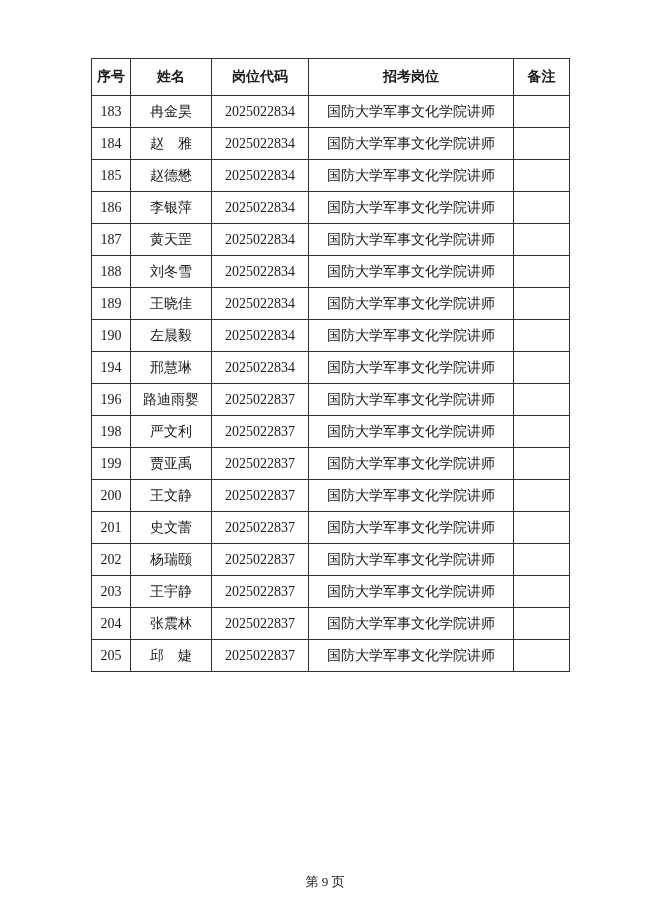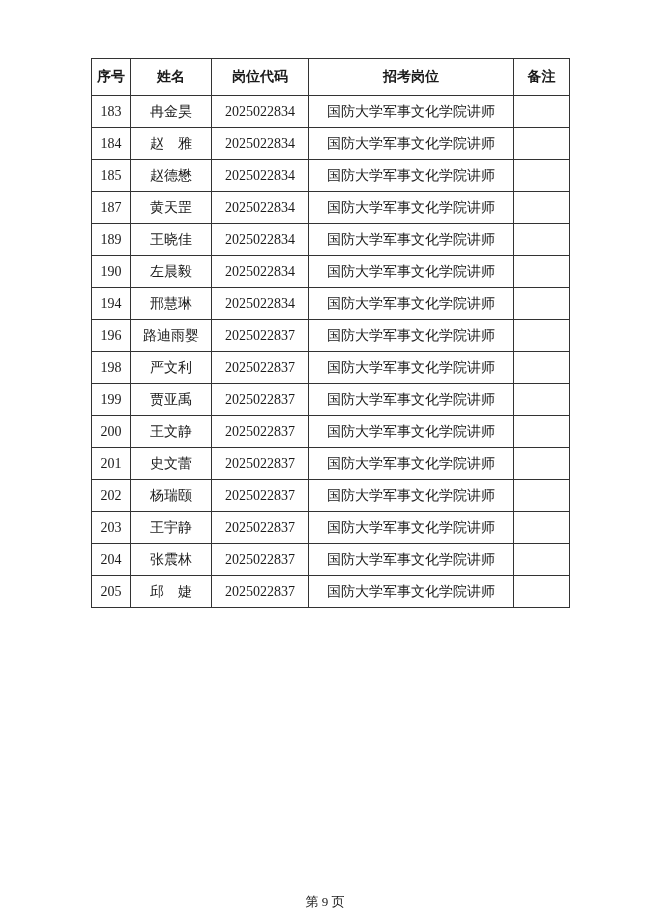--- a/index.html
+++ b/index.html
@@ -50,21 +50,20 @@
     font-weight: normal;
   }
   .page-footer {
     position: absolute;
     left: 0;
     top: 873px;
     width: 100%;
     text-align: center;
     font-size: 13px;
     color: var(--text-color);
-    margin-top: 20px;
   }
 </style>
 </head>
 <body>
 
 <div class="page">
 
   <table class="roster-table">
     <colgroup>
       <col style="width:39px">
@@ -100,29 +99,43 @@
   </tr>
 
   <tr>
     <td>185</td>
     <td>赵德懋</td>
     <td>2025022834</td>
     <td>国防大学军事文化学院讲师</td>
     <td></td>
   </tr>
 
+  <tr>
+    <td>186</td>
+    <td>李银萍</td>
+    <td>2025022834</td>
+    <td>国防大学军事文化学院讲师</td>
+    <td></td>
+  </tr>
 
   <tr>
     <td>187</td>
     <td>黄天罡</td>
     <td>2025022834</td>
     <td>国防大学军事文化学院讲师</td>
     <td></td>
   </tr>
 
+  <tr>
+    <td>188</td>
+    <td>刘冬雪</td>
+    <td>2025022834</td>
+    <td>国防大学军事文化学院讲师</td>
+    <td></td>
+  </tr>
 
   <tr>
     <td>189</td>
     <td>王晓佳</td>
     <td>2025022834</td>
     <td>国防大学军事文化学院讲师</td>
     <td></td>
   </tr>
 
   <tr>

